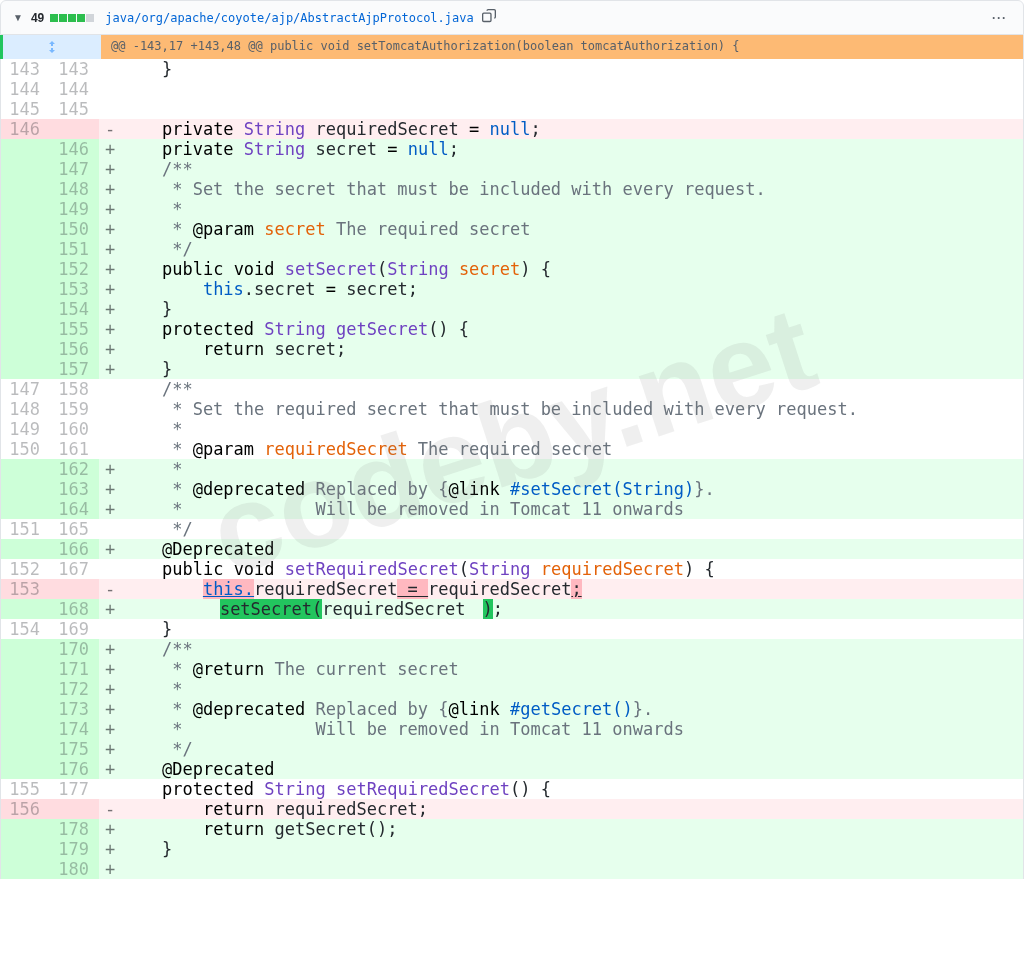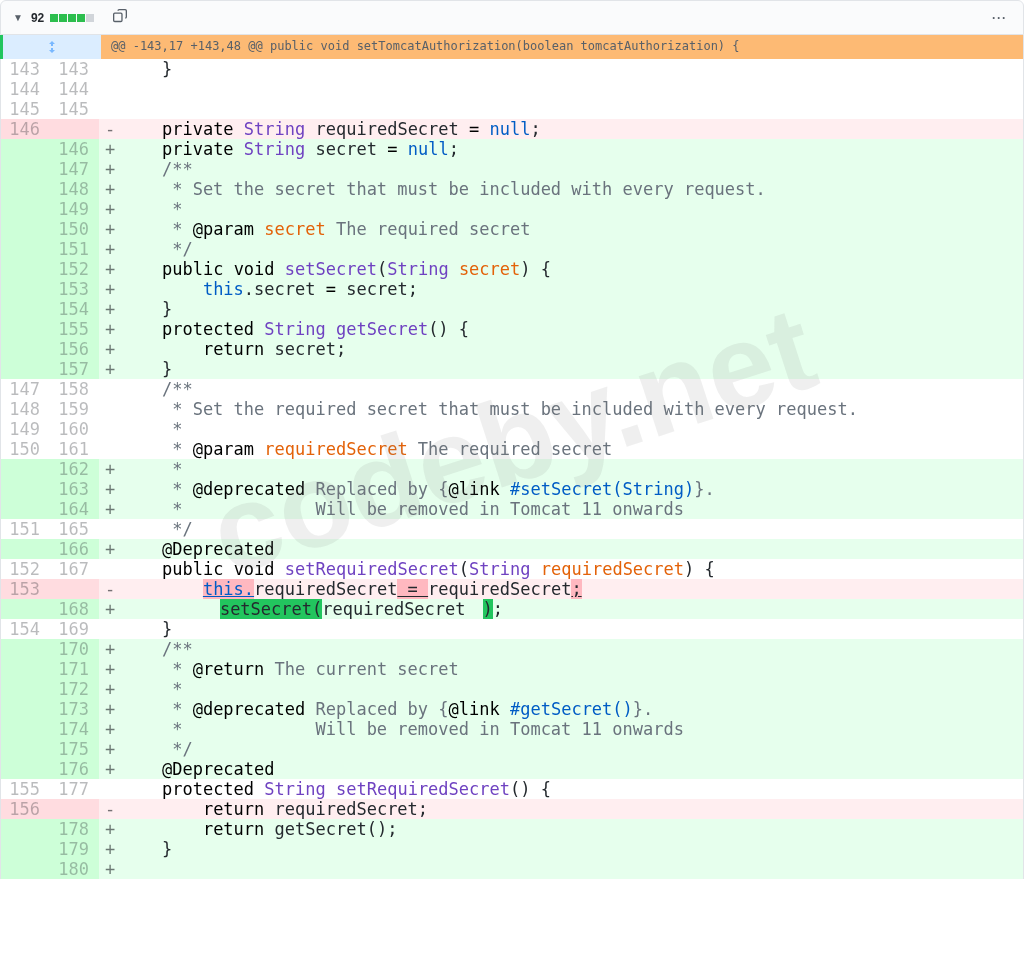--- a/index.html
+++ b/index.html
@@ -76,28 +76,29 @@
     pointer-events: none;
     font-family: Arial, sans-serif;
     white-space: nowrap;
   }
 </style>
 </head>
 <body>
 
 <div class="file-header">
   <span class="chev">▼</span>
-  <span class="linecount">92</span>
+  <span class="linecount">49</span>
   <span class="diffstat" id="diffstat">
       <span class="diffblock add"></span>
       <span class="diffblock add"></span>
       <span class="diffblock add"></span>
       <span class="diffblock add"></span>
       <span class="diffblock neutral"></span>
     </span>
+  <a class="filepath">java/org/apache/coyote/ajp/AbstractAjpProtocol.java</a>
   <span class="copy-icon">
     <svg width="14" height="14" viewBox="0 0 16 16">
         <path fill="currentColor" d="M0 6a2 2 0 012-2h7a2 2 0 012 2v7a2 2 0 01-2 2H2a2 2 0 01-2-2V6zm2-.5a.5.5 0 00-.5.5v7c0 .28.22.5.5.5h7a.5.5 0 00.5-.5V6a.5.5 0 00-.5-.5H2z"></path>
         <path fill="currentColor" d="M5 2a2 2 0 012-2h7a2 2 0 012 2v7a2 2 0 01-2 2V9.5a.5.5 0 00.5-.5V2a.5.5 0 00-.5-.5H7a.5.5 0 00-.5.5H5z"></path>
       </svg>
   </span>
   <span class="spacer"></span>
   <span class="kebab">···</span>
 </div>
 

